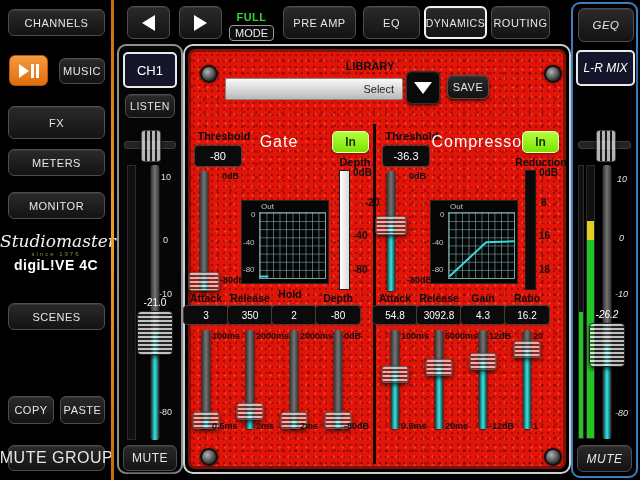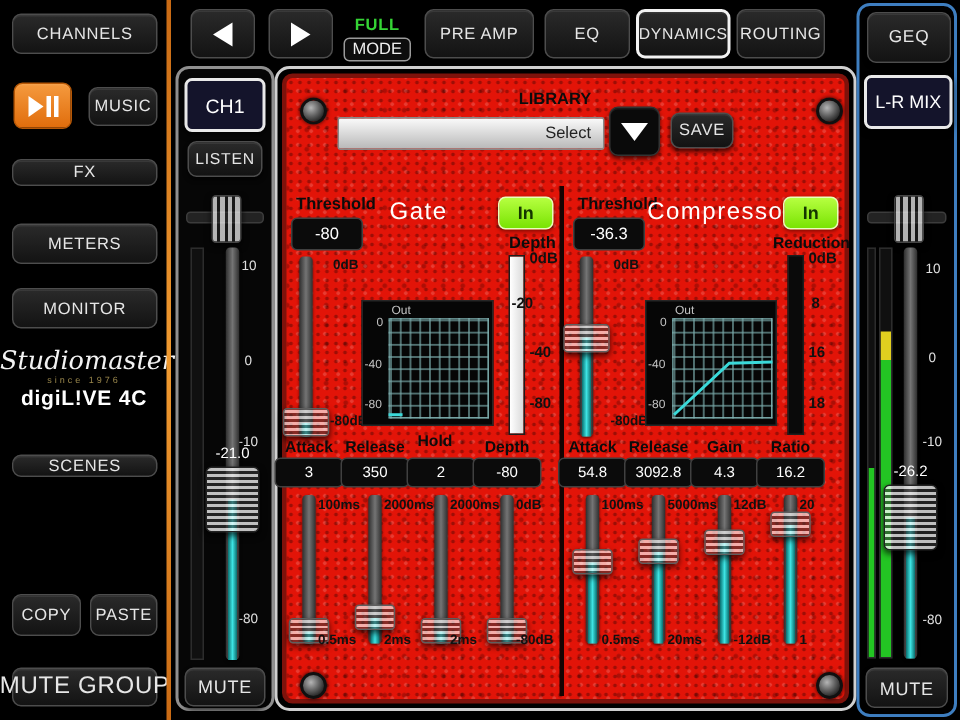--- a/index.html
+++ b/index.html
@@ -71,21 +71,21 @@
   .graph .plot{position:absolute;left:17px;top:11px;width:67px;height:67px;
                border:1px solid rgba(130,180,180,.75);box-sizing:border-box;
                background-image:linear-gradient(to right,rgba(120,168,168,.65) 1px,transparent 1px),
                                 linear-gradient(to bottom,rgba(120,168,168,.65) 1px,transparent 1px);
                background-size:10% 12.5%;}
   .graph svg{position:absolute;left:17px;top:11px;width:67px;height:67px;overflow:visible;}
   
   #ch-strip{position:absolute;left:117px;top:44px;width:66px;height:430px;background:#060606;
             border:2px solid #8f8f8f;border-radius:9px;box-sizing:border-box;}
   #lr-strip{position:absolute;left:571px;top:2px;width:67px;height:476px;background:#010101;
-            border:2px solid #3e7ec0;border-radius:9px;box-sizing:border-box;}
+            border:2px solid #3e7ec0;border-radius:9px;box-sizing:border-box;font-style:italic;}
   .name-tag{position:absolute;background:#14142b;border:2px solid #e9e9e9;border-radius:5px;color:#fff;
             font-size:13px;display:flex;align-items:center;justify-content:center;box-sizing:border-box;
             box-shadow:0 2px 4px rgba(0,0,0,.7);}
   .pan-track{position:absolute;height:8px;background:#232323;border:1px solid #3c3c3c;border-radius:3px;box-sizing:border-box;}
   .pan-knob{position:absolute;width:18px;height:30px;border:1px solid #444;border-radius:3px;
             background:linear-gradient(90deg,#cfcfcf,#ffffff 30%,#8a8a8a 52%,#e8e8e8 75%,#a8a8a8);
             background-image:repeating-linear-gradient(90deg,rgba(255,255,255,.7) 0 3px,rgba(40,40,40,.55) 3px 5px);
             box-shadow:0 2px 4px rgba(0,0,0,.7);}
   #accent-line{position:absolute;left:111px;top:0;width:3px;height:480px;background:linear-gradient(#c96a14,#f09a30,#c96a14);}
   .divider{position:absolute;background:#160302;}
@@ -105,31 +105,31 @@
 
   <div class="btn orange-btn" style="left:9px;top:55px;width:39px;height:31px">
     <span style="display:flex;align-items:center">
       <i class="tri-play"></i>
         <i class="pp-bar"></i>
         <i class="pp-bar"></i>
     </span>
   </div>
   <div class="btn" style="left:59px;top:58px;width:46px;height:26px">MUSIC</div>
 
-  <div class="btn" style="left:8px;top:106px;width:97px;height:18px">FX</div>
+  <div class="btn" style="left:8px;top:106px;width:97px;height:33px">FX</div>
   <div class="btn" style="left:8px;top:149px;width:97px;height:27px">METERS</div>
   <div class="btn" style="left:8px;top:192px;width:97px;height:27px">MONITOR</div>
 
   <div class="abs" style="left:0;top:231px;width:112px;text-align:center">
     <div class="logo1">Studiomaster</div>
     <div class="logo2">since 1976</div>
     <div class="logo3">digiL!VE 4C</div>
   </div>
 
-  <div class="btn" style="left:8px;top:303px;width:97px;height:15px">SCENES</div>
+  <div class="btn" style="left:8px;top:303px;width:97px;height:27px">SCENES</div>
   <div class="btn" style="left:8px;top:396px;width:46px;height:28px">COPY</div>
   <div class="btn" style="left:60px;top:396px;width:45px;height:28px">PASTE</div>
   <div class="btn" style="left:8px;top:445px;width:97px;height:26px;font-size:16px">MUTE GROUP</div>
 
   <div id="accent-line"></div>
 
   <div class="btn" style="left:127px;top:6px;width:43px;height:33px">
     <i class="tri-left"></i>
   </div>
   <div class="btn" style="left:179px;top:6px;width:43px;height:33px">
@@ -194,21 +194,21 @@
     </div>
     <div class="tick" style="left:37px;top:125px">0dB</div>
     <div class="tick" style="left:35px;top:229px">-80dB</div>
 
     <div class="sec-title" style="left:44px;top:87px;width:100px">Gate</div>
     <div class="in-btn" style="left:147px;top:85px;width:37px;height:22px">In</div>
 
     <div class="plabel" style="left:148px;top:110px;width:44px">Depth</div>
     <div class="wmeter" style="left:154px;top:124px;width:11px;height:120px"></div>
     <div class="tick" style="left:168px;top:121px;font-size:10px">0dB</div>
-    <div class="tick" style="left:156px;top:151px;font-size:10px">-20</div>
+    <div class="tick" style="left:180px;top:151px;font-size:10px">-20</div>
     <div class="tick" style="left:168px;top:184px;font-size:10px">-40</div>
     <div class="tick" style="left:168px;top:218px;font-size:10px">-80</div>
 
     <div class="graph" style="left:56px;top:154px;width:88px;height:84px">
       <div class="glabel" style="left:19px;top:1px">Out</div>
       <div class="glabel" style="left:9px;top:9px">0</div>
       <div class="glabel" style="left:1px;top:37px">-40</div>
       <div class="glabel" style="left:1px;top:64px">-80</div>
       <div class="plot"></div>
       <svg viewBox="0 0 100 100" preserveAspectRatio="none">

